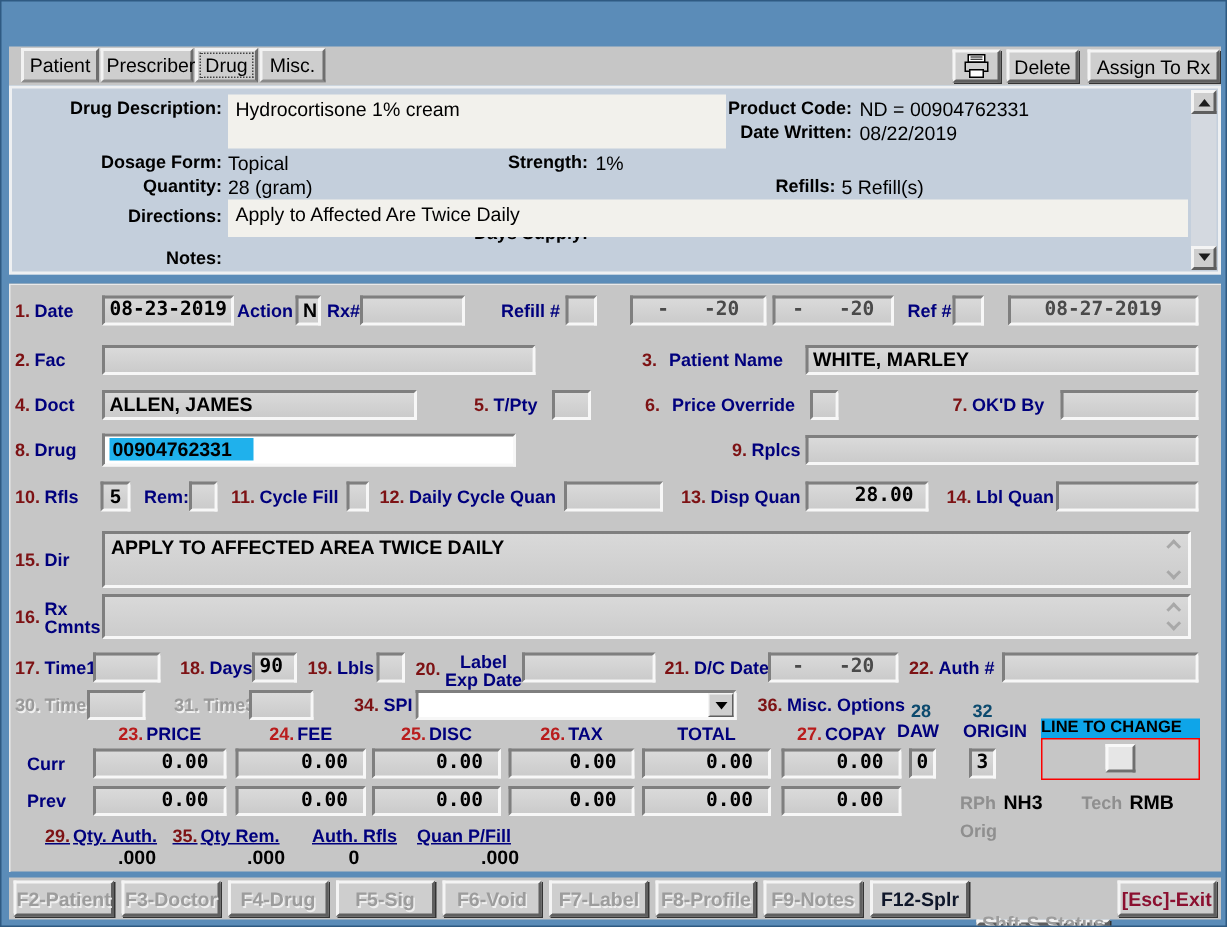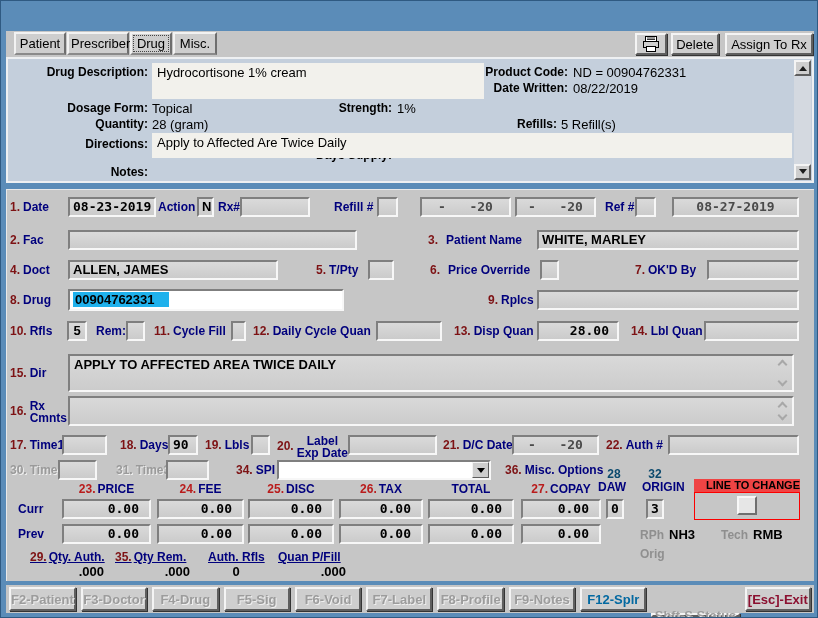--- a/index.html
+++ b/index.html
@@ -62,35 +62,35 @@
   .chev.dn{bottom:5px;transform:rotate(225deg);}
   .combo{position:absolute;height:20px;background:#fff;border:2px solid;
     border-color:#7f7f7f #f7f7f7 #f7f7f7 #7f7f7f;font-size:13px;}
   .combo-btn{position:absolute;right:0;top:0;bottom:0;width:17px;background:#cecece;
     border:1px solid;border-color:#f4f4f4 #5f5f5f #5f5f5f #f4f4f4;
     display:flex;align-items:center;justify-content:center;}
   .combo-arrow{width:0;height:0;border:4px solid transparent;border-top:5px solid #000;margin-top:5px;}
   .hdr{position:absolute;font-weight:bold;font-size:12px;color:#00007d;text-align:center;white-space:nowrap;}
   .hdr .num{color:#b91c1c;margin-right:2px;}
   .rednum{position:absolute;font-weight:bold;font-size:12px;color:#0c4a6e;text-align:center;}
-  .ltc-hdr{position:absolute;background:#ef4444;color:#000;font-weight:bold;font-size:11px;
-    text-align:right;line-height:13px;overflow:hidden;white-space:nowrap;}
+  .ltc-hdr{position:absolute;background:#0ea5e9;color:#000;font-weight:bold;font-size:11px;
+    text-align:left;line-height:13px;overflow:hidden;white-space:nowrap;}
   .ltc-box{position:absolute;border:1px solid #fb0000;}
   .ltc-cell{position:absolute;left:42px;top:3px;width:20px;height:19px;background:#e6e6e6;
     border:2px solid;border-color:#f8f8f8 #6f6f6f #6f6f6f #f8f8f8;}
   .gry{position:absolute;font-weight:bold;font-size:12px;color:#8f8f8f;white-space:nowrap;}
   .blk{position:absolute;font-weight:bold;font-size:13px;color:#000;white-space:nowrap;}
   .qlbl{position:absolute;font-weight:bold;font-size:12px;color:#00007d;text-decoration:underline;white-space:nowrap;}
   .qlbl .num{color:#7d1214;text-decoration:none;margin-right:2px;}
   .qval{position:absolute;font-weight:bold;font-size:13px;color:#000;}
   
   .footer{position:absolute;left:5px;top:584px;width:808px;height:28px;background:#c6c6c6;
     display:flex;gap:5px;padding:2px 3px;}
   .fbtn{flex:1;background:#cecece;border:2px solid;border-color:#f4f4f4 #5f5f5f #5f5f5f #f4f4f4;
-    box-shadow:1px 1px 0 #343434;font-weight:bold;font-size:13px;color:#0369a1;
+    box-shadow:1px 1px 0 #343434;font-weight:bold;font-size:13px;color:#0f172a;
     display:flex;align-items:center;justify-content:center;white-space:nowrap;}
   .fbtn.off{color:#9c9c9c;text-shadow:1px 1px 0 #efefef;}
   .fbtn.exit{color:#8b1030;}
   .fbtn.wide{flex:1.35;margin-top:26px;}
 </style>
 </head>
 <body>
 
 <div class="window">
 

